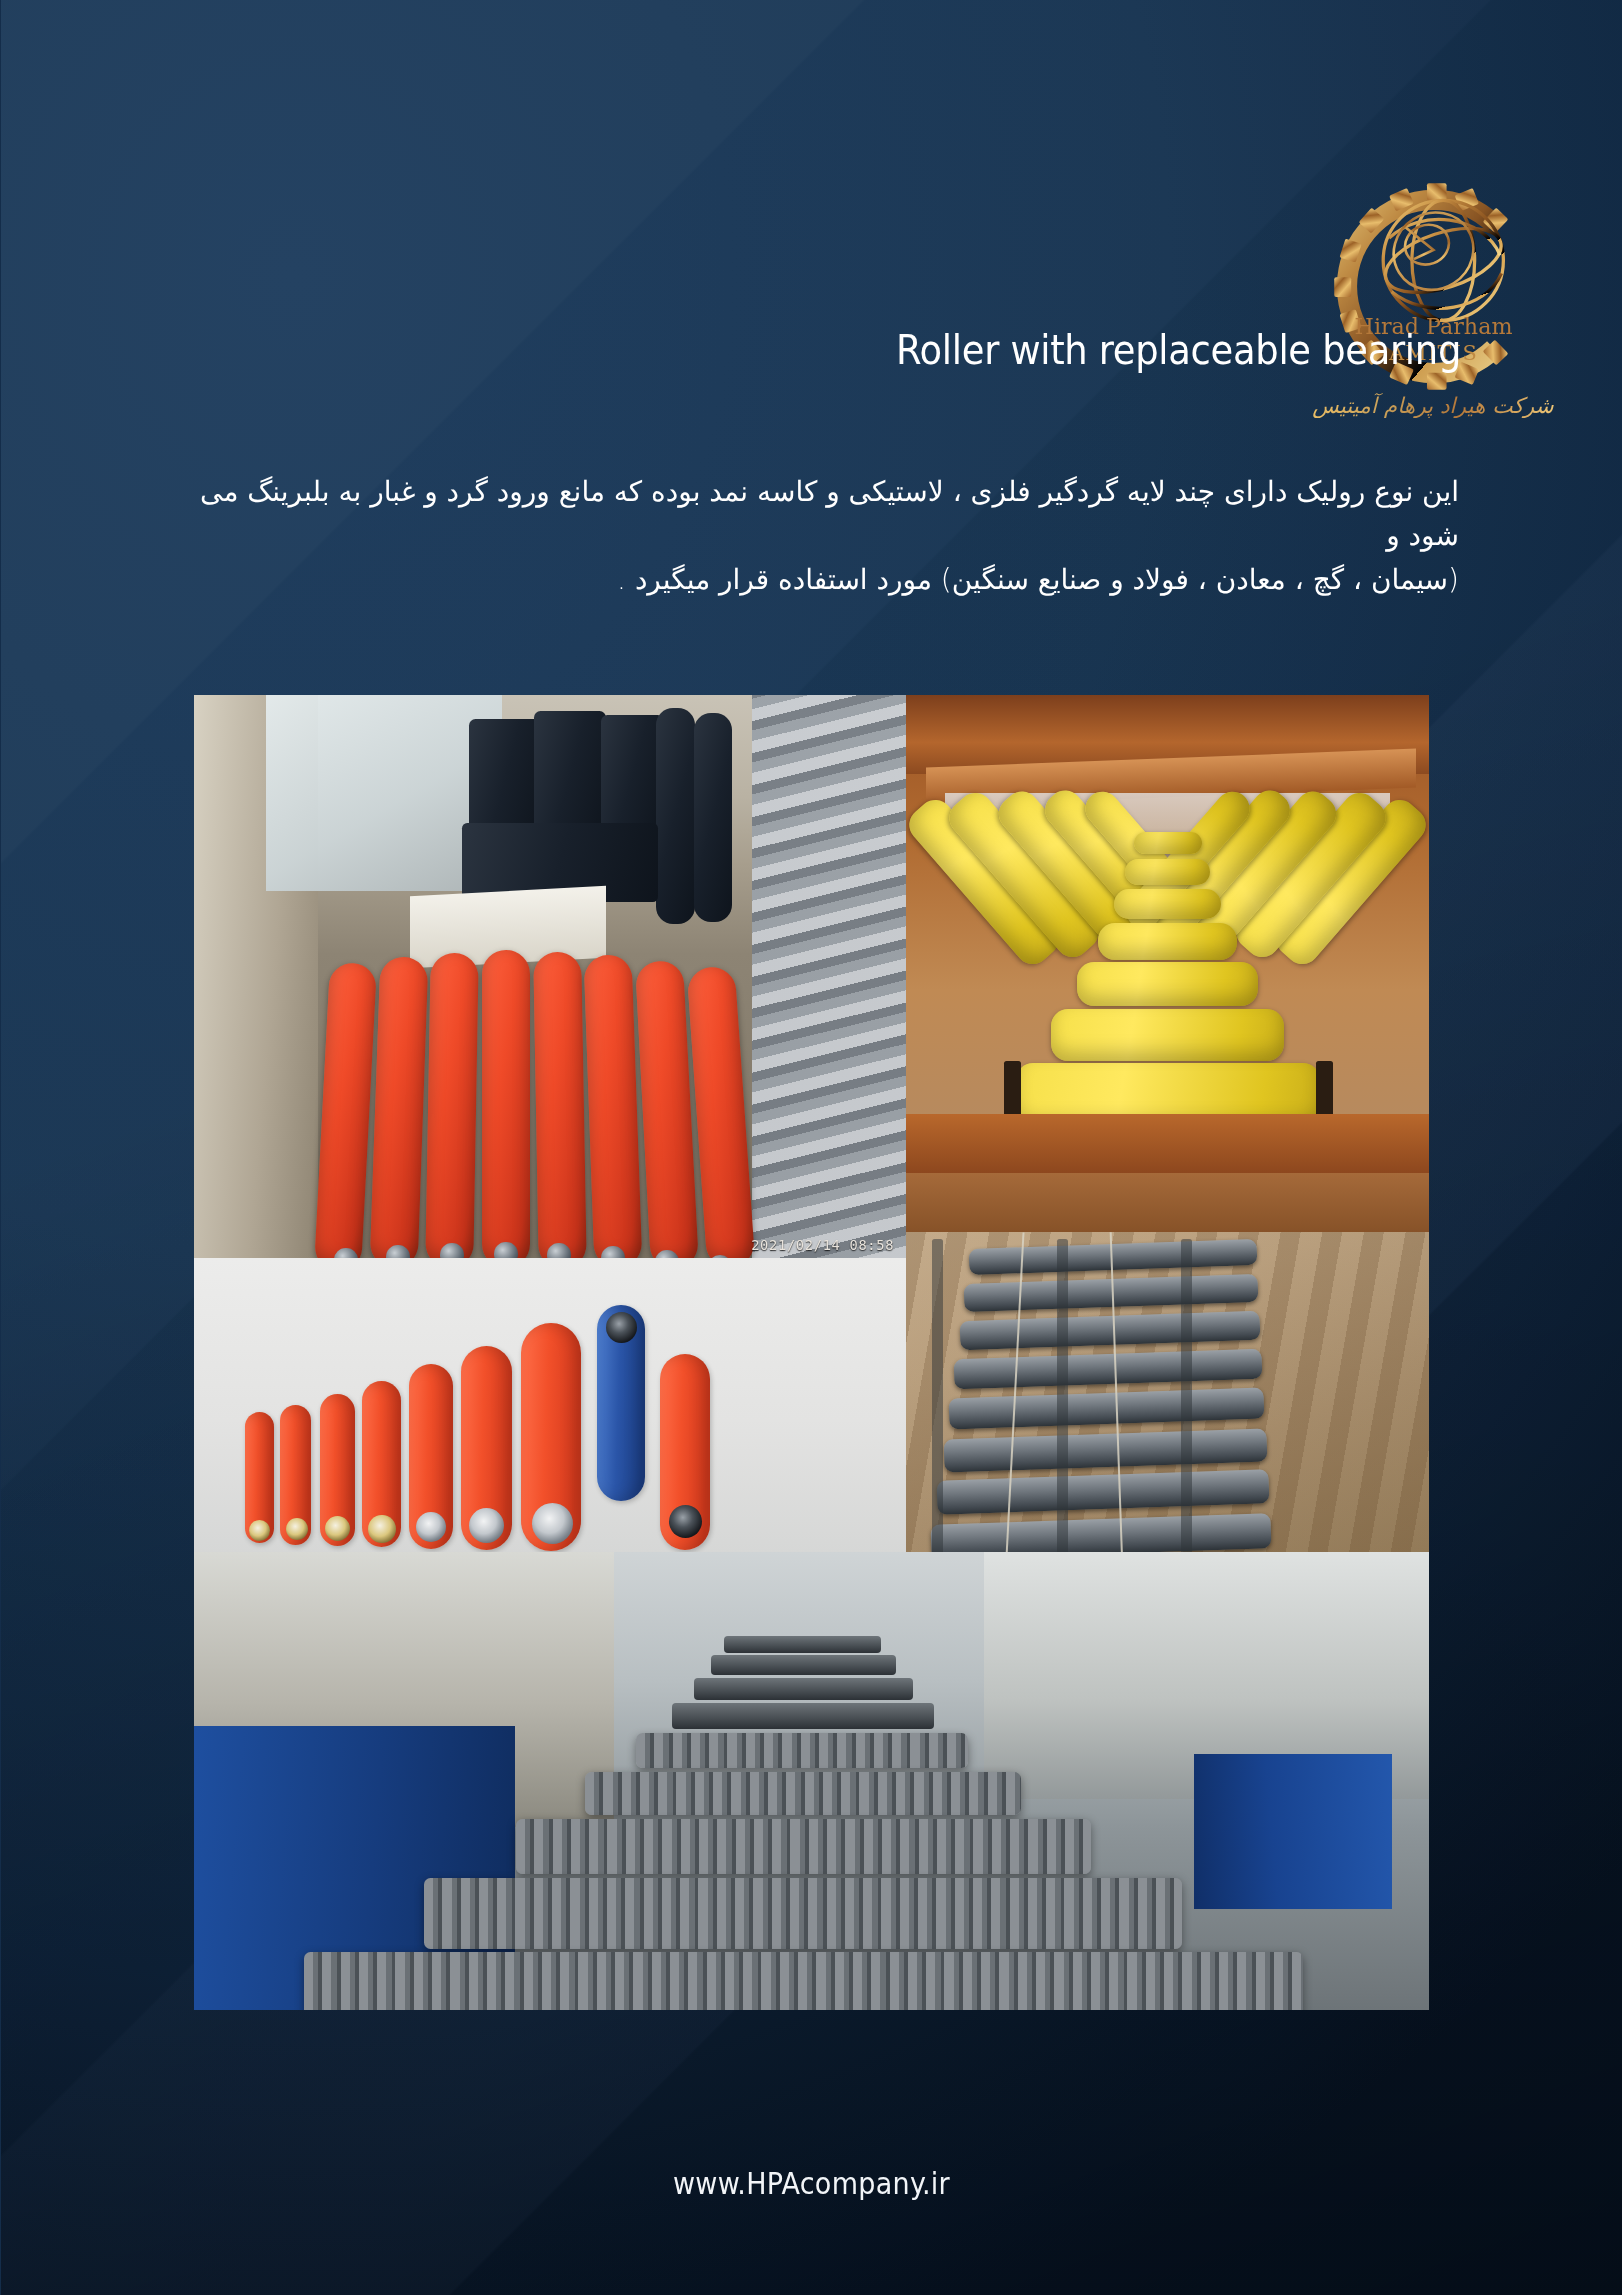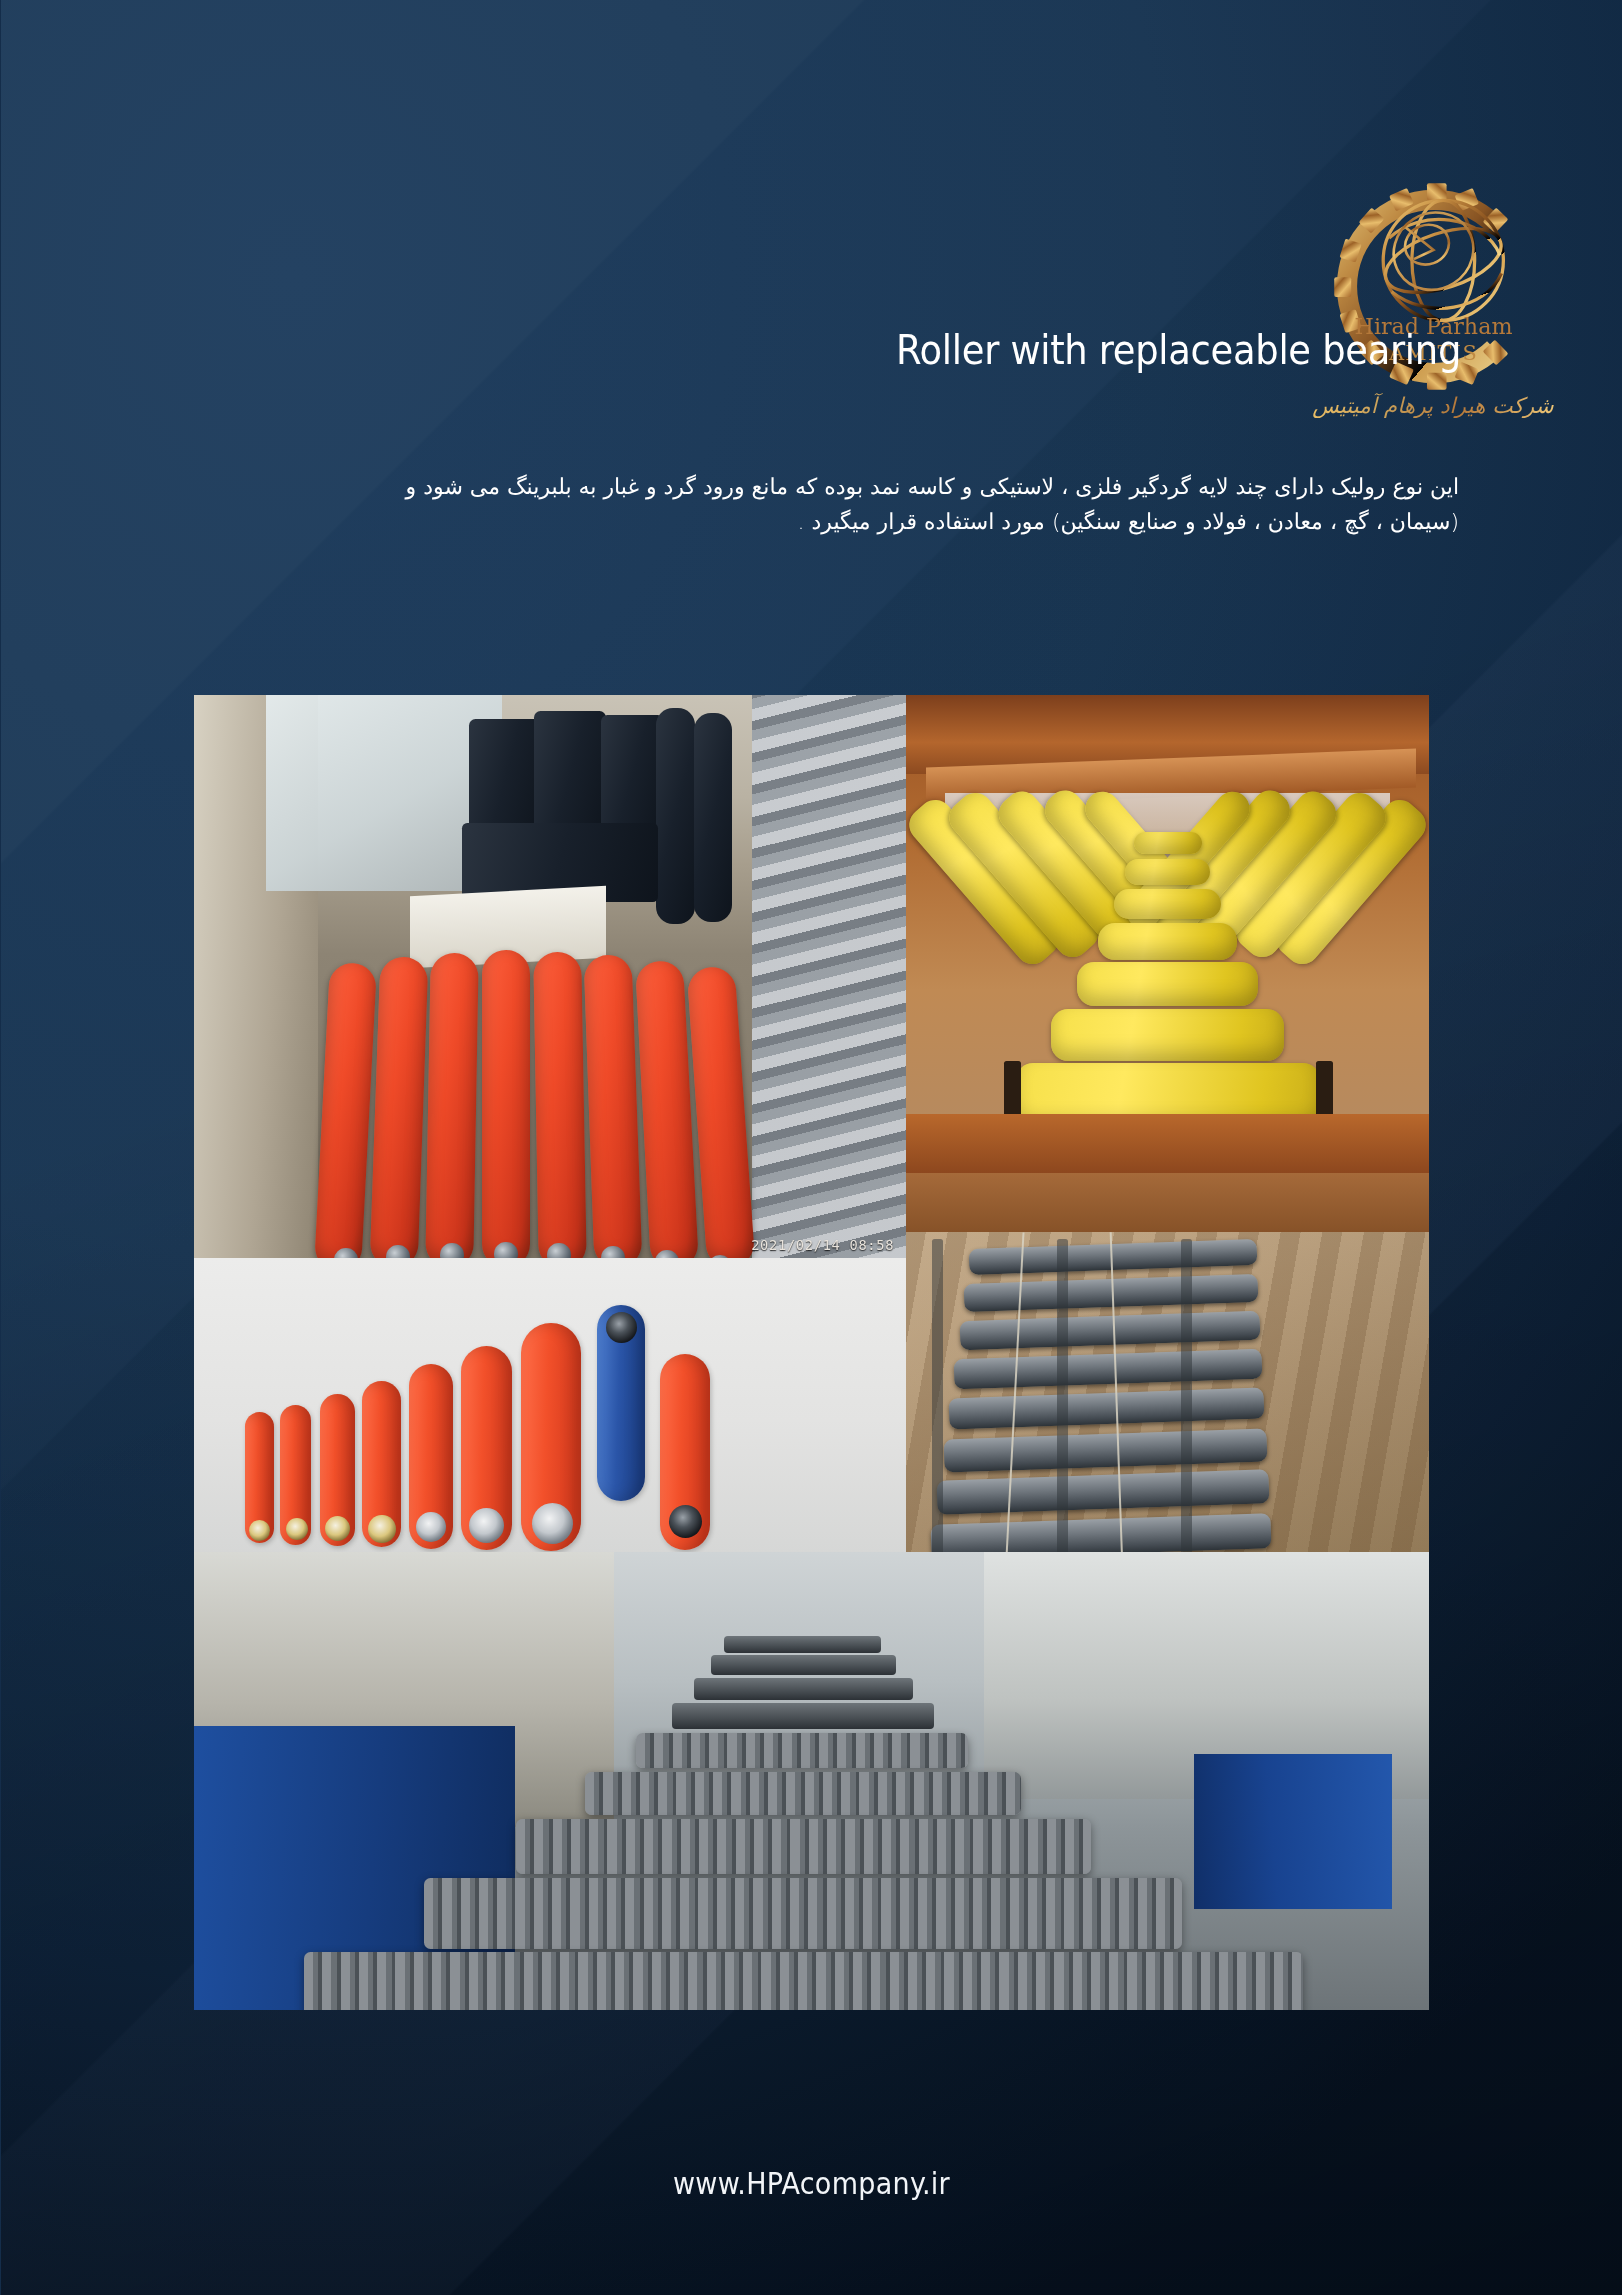--- a/index.html
+++ b/index.html
@@ -58,21 +58,21 @@
     font-size:41px;font-weight:400;color:#ffffff;line-height:1.08;
     direction:ltr;text-align:right;margin-top:2.6px;
     font-family:"DejaVu Sans Condensed","Liberation Sans",sans-serif;
     letter-spacing:-0.3px;
   }
 
   
   .body-copy{
     position:absolute;right:164px;top:470px;width:1301px;
     direction:rtl;text-align:right;
-    color:#ffffff;font-size:22px;line-height:1.58;font-weight:300;
+    color:#ffffff;font-size:28px;line-height:1.58;font-weight:300;
   }
   .body-copy p{margin:0;}
 
   
   .collage{position:absolute;left:194px;top:695px;width:1235px;height:1348px;
     display:grid;
     grid-template-columns:523px 712px;
     grid-template-rows:537px 26px 294px 458px;
     gap:0;
   }

